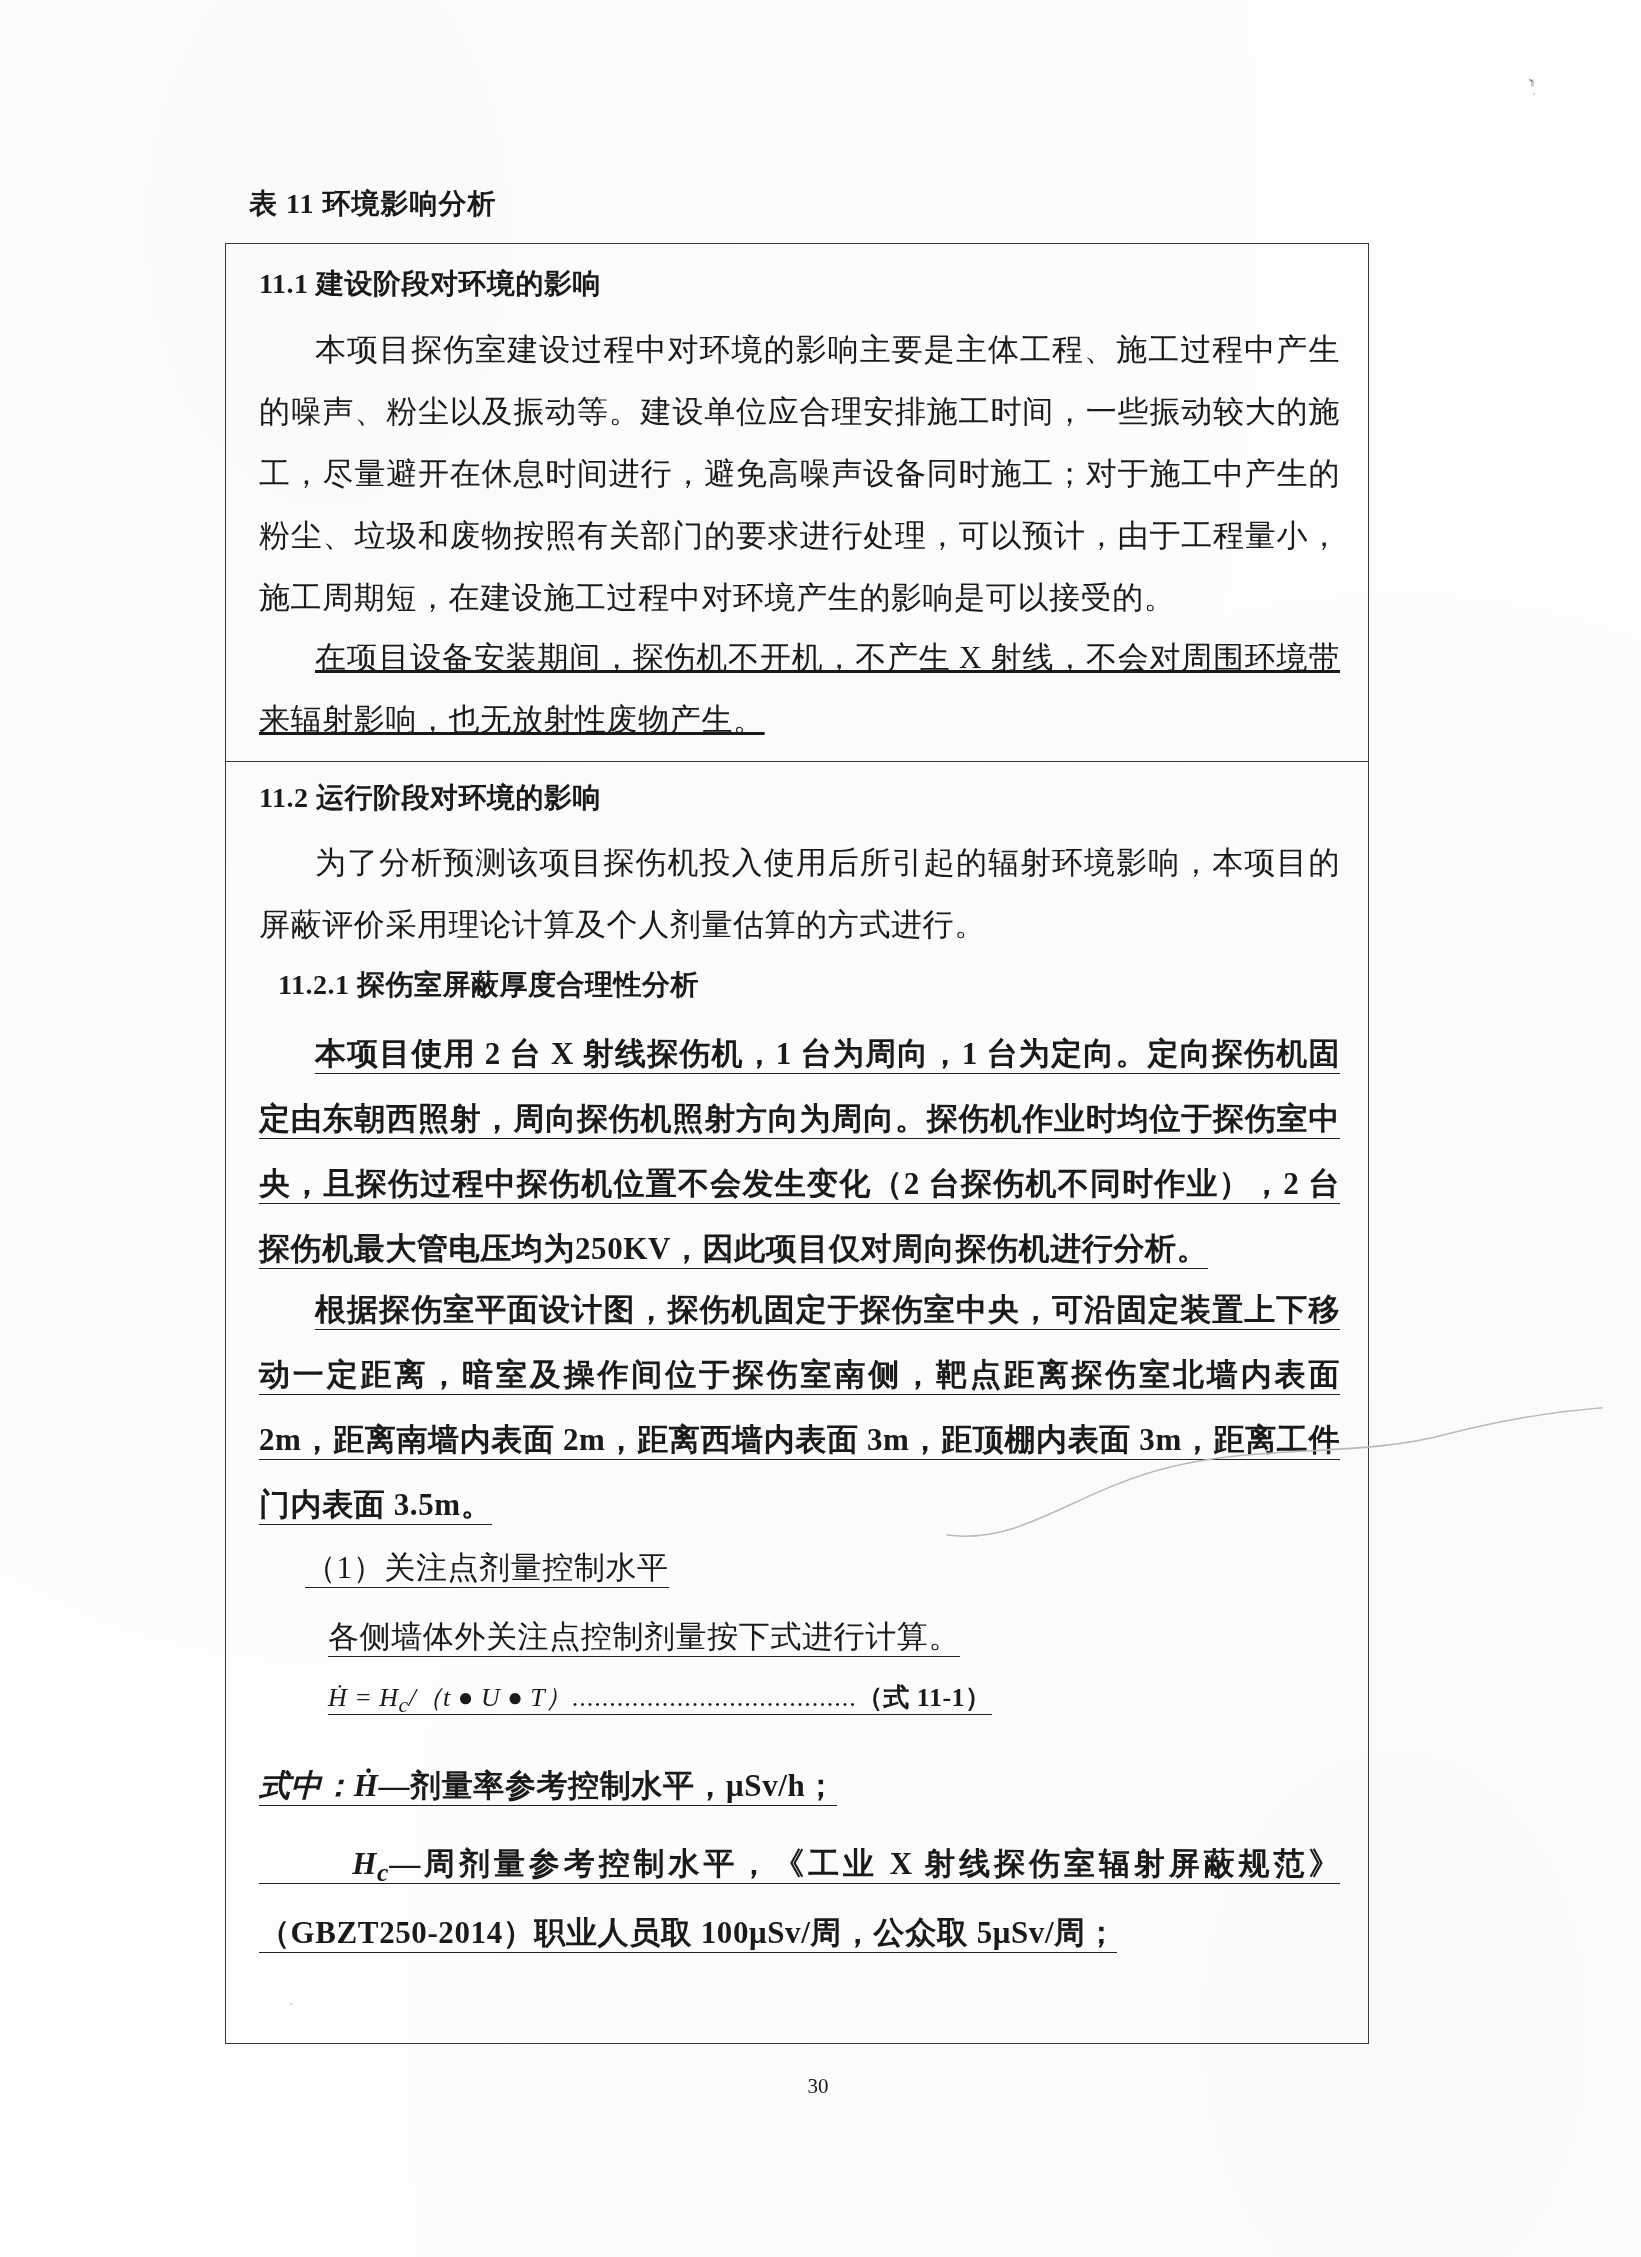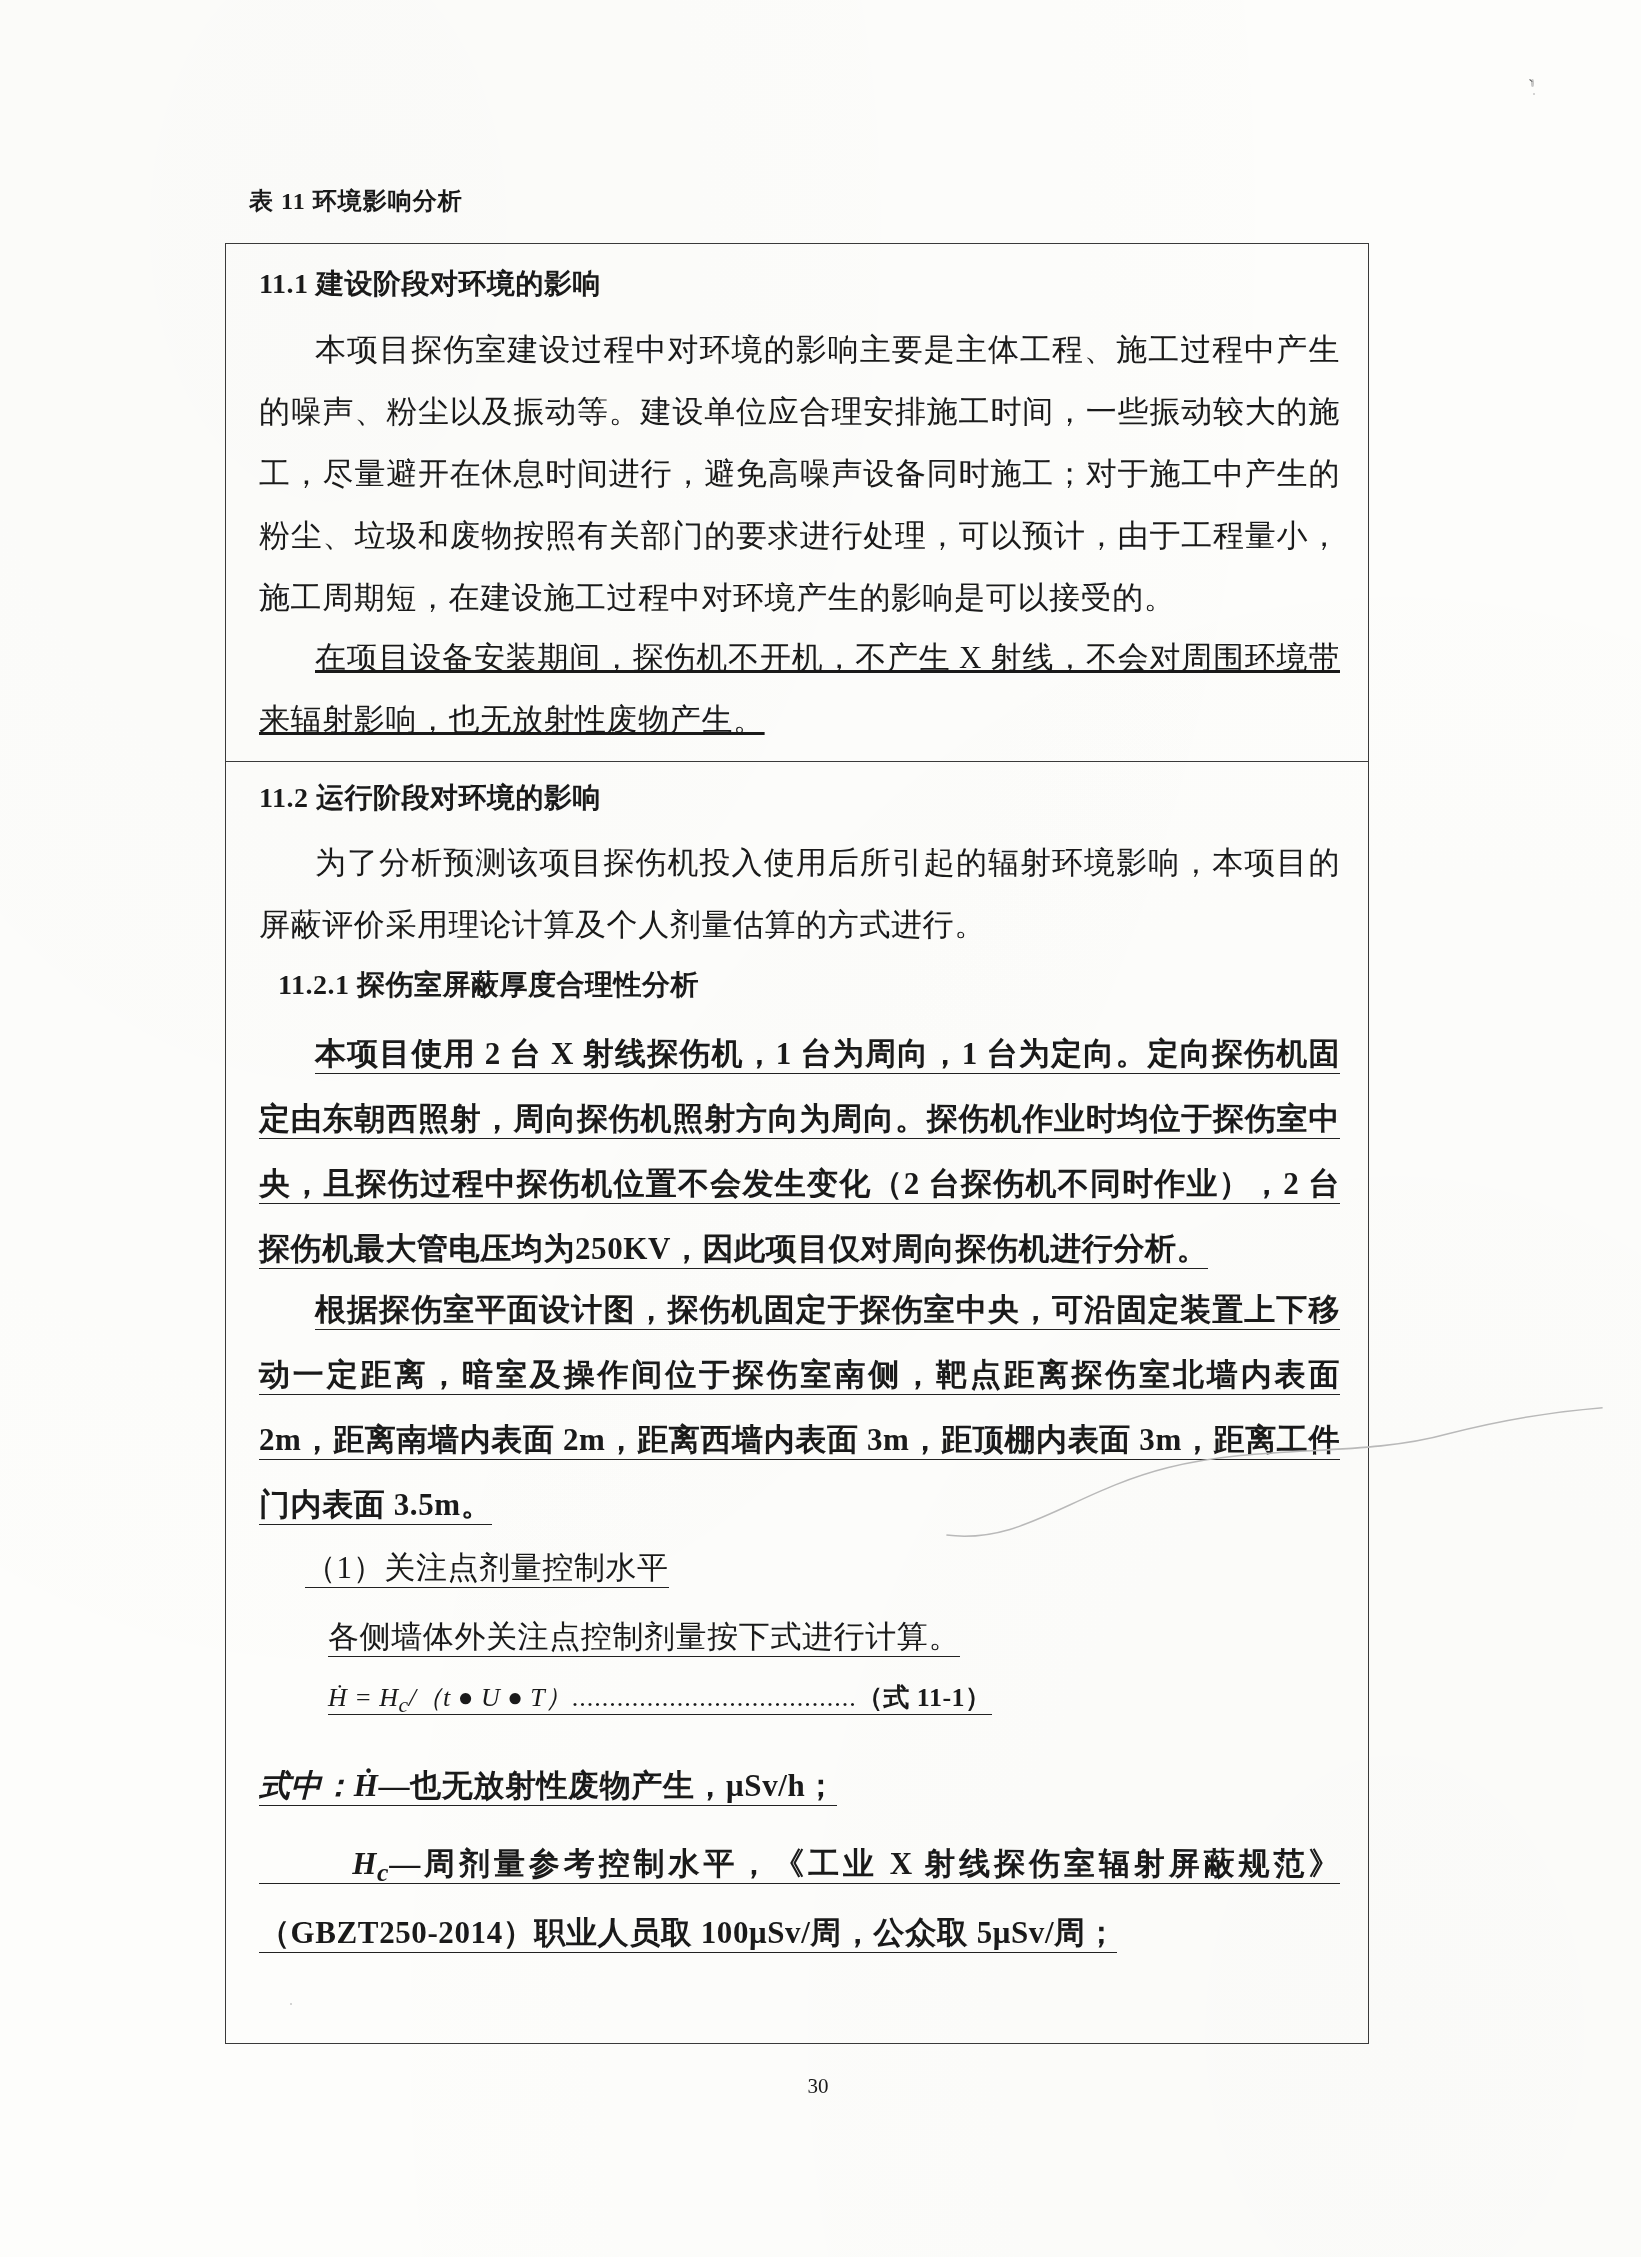--- a/index.html
+++ b/index.html
@@ -35,21 +35,21 @@
     position: absolute;
     background: #9a9a9a;
     border-radius: 50%;
     opacity: .55;
   }
 
   .doc-title {
     position: absolute;
     left: 249px;
     top: 185px;
-    font-size: 24px;
+    font-size: 28px;
     font-weight: bold;
     letter-spacing: 1px;
     white-space: nowrap;
   }
 
   .frame {
     position: absolute;
     left: 225px;
     top: 243px;
     width: 1144px;
@@ -172,21 +172,21 @@
     <span class="u-line">各侧墙体外关注点控制剂量按下式进行计算。</span>
   </div>
 
   <div class="block formula" style="left:328px; top:1680px; width:1014px;">
     <span class="u-line">
       <span class="ital">Ḣ = H</span><sub class="ital">c</sub><span class="ital">/（t ● U ● T）</span><span class="dotfill">......................................</span><span class="bold">（式 11-1）</span>
     </span>
   </div>
 
   <div class="block body-p bold" style="left:259px; top:1757px; width:1081px; line-height:58px;">
-    <span class="u-line"><span class="ital">式中：Ḣ</span><span>—也无放射性废物产生，μSv/h；</span></span>
+    <span class="u-line"><span class="ital">式中：Ḣ</span><span>—剂量率参考控制水平，μSv/h；</span></span>
   </div>
 
   <div class="block body-p bold" style="left:259px; top:1834px; width:1081px; line-height:60px;">
     <span class="u-line">&nbsp;&nbsp;&nbsp;&nbsp;&nbsp;&nbsp;&nbsp;&nbsp;<span class="ital">H</span><sub class="ital">c</sub><span>—周剂量参考控制水平，《工业 X 射线探伤室辐射屏蔽规范》（GBZT250-2014）职业人员取 100μSv/周，公众取 5μSv/周；</span></span>
   </div>
 
 
   <svg class="artifact" viewBox="0 0 680 200">
     <path d="M0,140 C 80,150 130,95 230,70 C 330,45 430,60 520,35 C 570,22 630,12 680,8" fill="none" stroke="#b9b9b9" stroke-width="1.6"></path>
   </svg>

